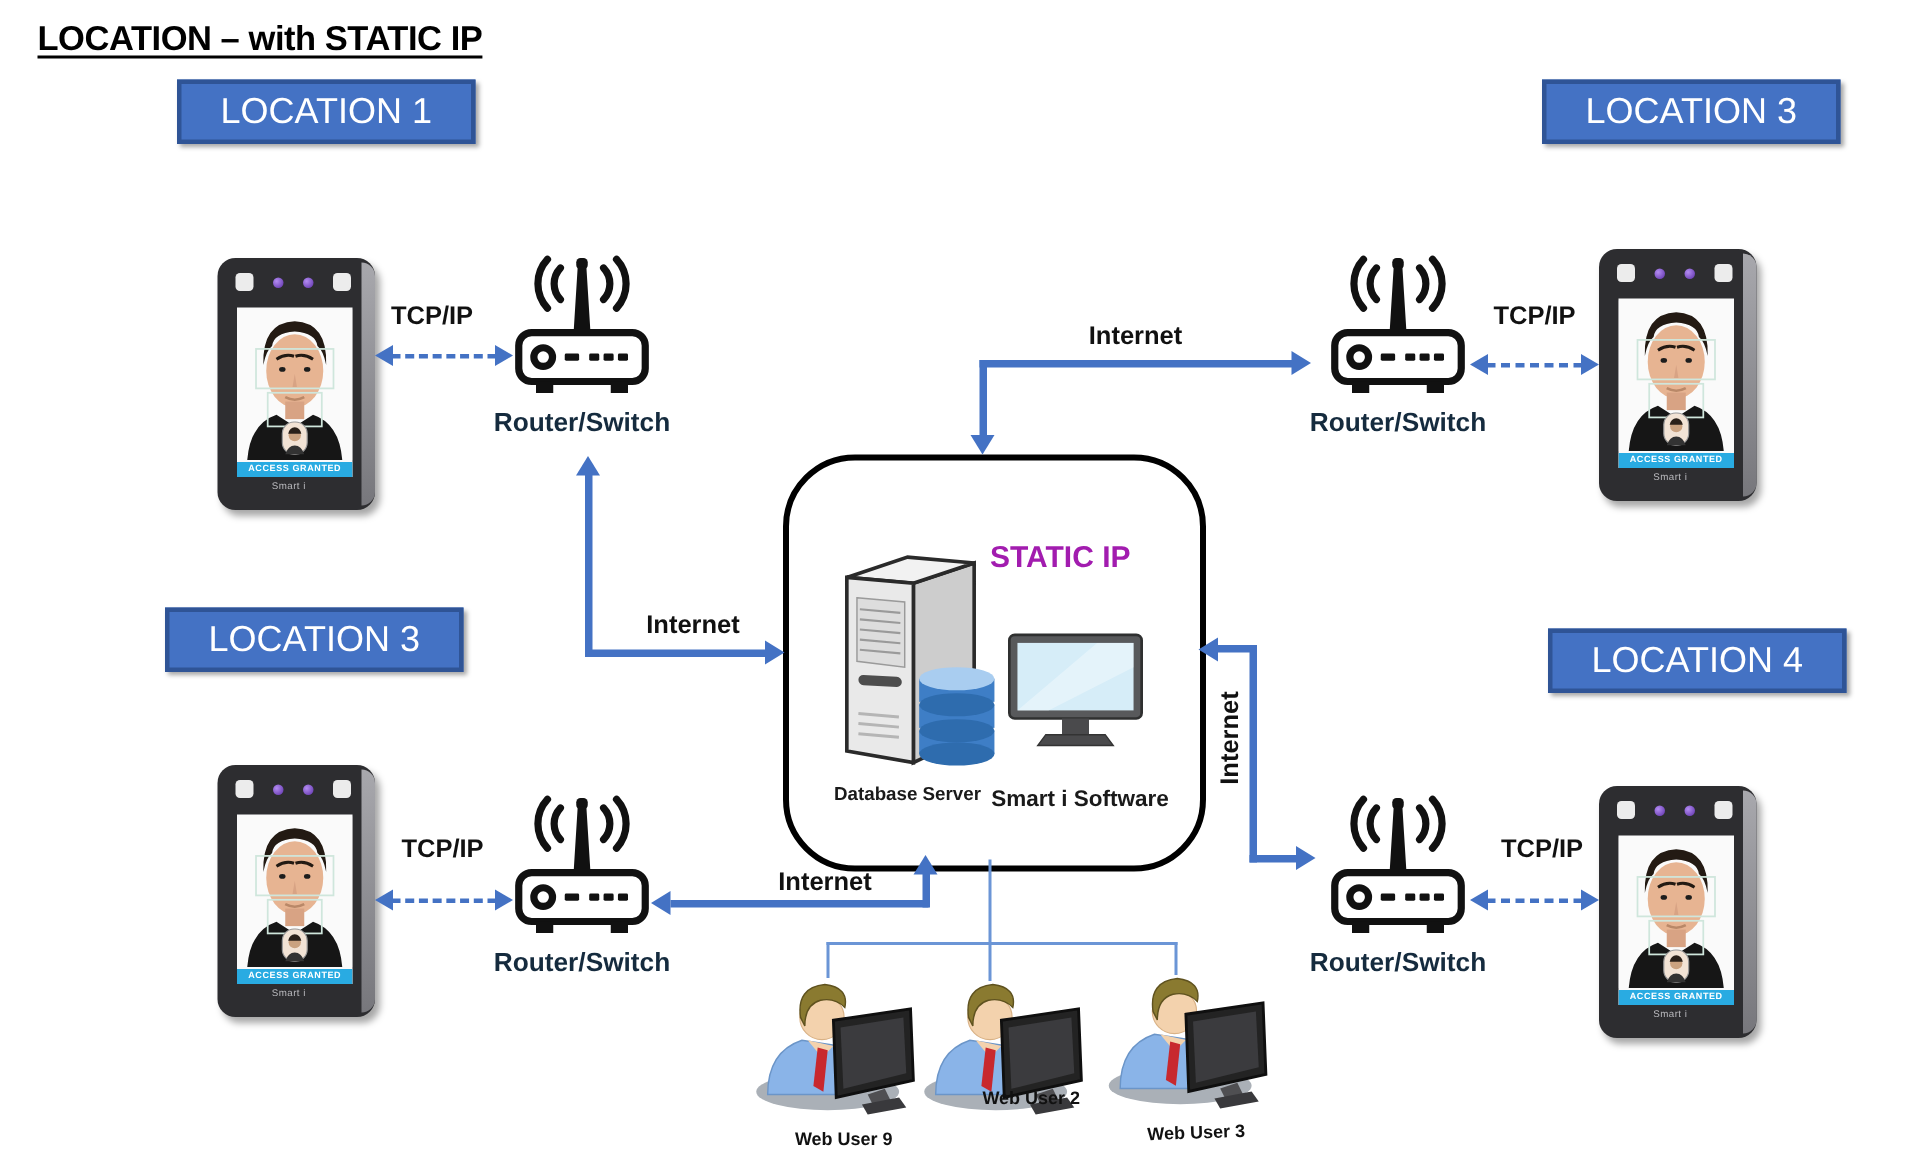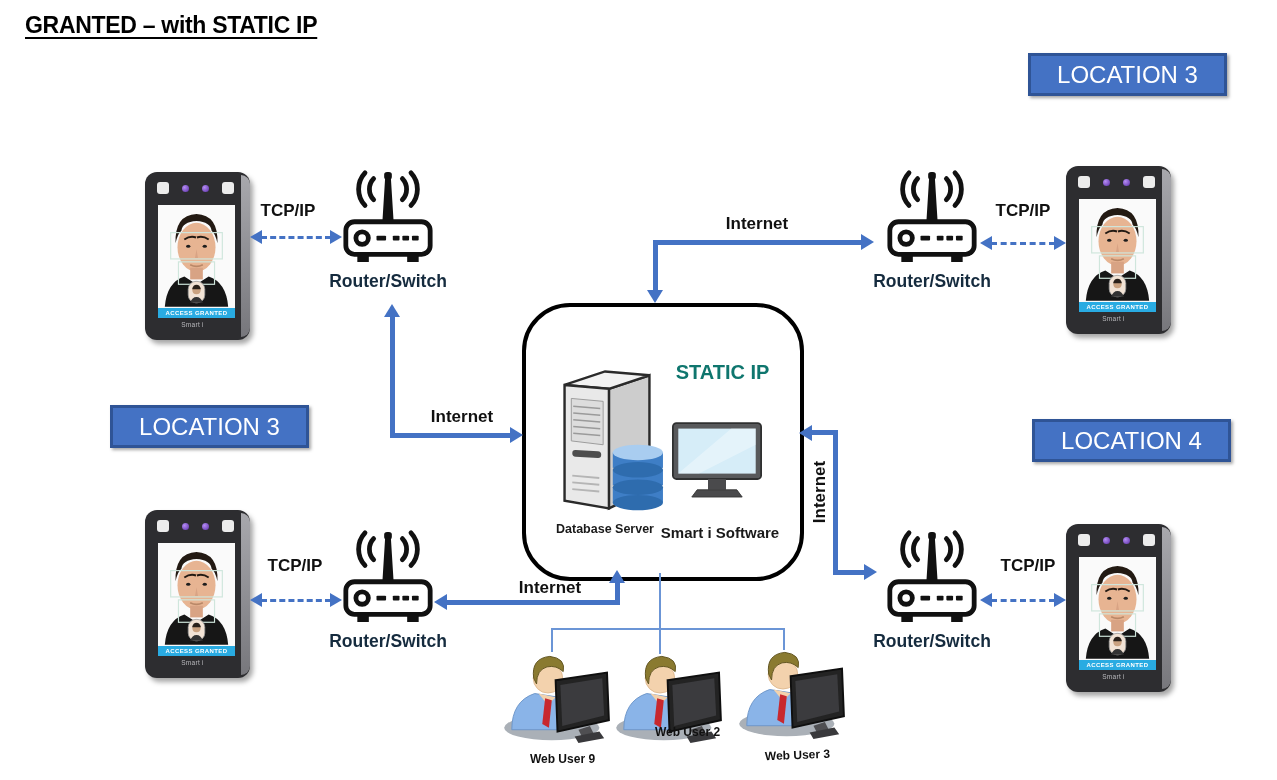--- a/index.html
+++ b/index.html
@@ -21,21 +21,21 @@
             transform:translate(-50%,-50%) rotate(-90deg);}
 
   
   .ho-box{left:522px;top:303px;width:274px;height:270px;border:4px solid #000;
           border-radius:48px;background:#fff;}
   .ho-banner{left:543px;top:317px;width:230px;height:35px;background:#4472C4;
              border:2px solid #2F5496;color:#fff;font-size:24px;font-weight:500;
              display:flex;align-items:center;justify-content:center;
              box-shadow:2px 2px 3px rgba(0,0,0,.3);text-shadow:1px 1px 2px rgba(0,0,0,.35);}
   .ho-static{left:660px;top:361px;width:125px;font-size:20px;font-weight:600;
-             color:#0f766e;text-align:center;}
+             color:#a21caf;text-align:left;}
   .ho-cap{font-size:12.5px;font-weight:600;color:#1a1a1a;text-align:center;width:140px;}
 
   
   .hline{background:#4472C4;height:5px;}
   .vline{background:#4472C4;width:5px;}
   .thin{background:#6b95d6;}
   .tri{width:0;height:0;}
   .tri.r{border-top:8px solid transparent;border-bottom:8px solid transparent;border-left:13px solid #4472C4;}
   .tri.l{border-top:8px solid transparent;border-bottom:8px solid transparent;border-right:13px solid #4472C4;}
   .tri.u{border-left:8px solid transparent;border-right:8px solid transparent;border-bottom:13px solid #4472C4;}
@@ -64,22 +64,23 @@
   .device .brand{position:absolute;left:0;right:10px;top:149px;text-align:center;
                  font-size:6.5px;color:#b9b9bd;letter-spacing:.3px;}
 
   svg{display:block;}
 </style>
 </head>
 <body>
 
 <div id="stage">
 
-  <div class="abs page-title">GRANTED – with STATIC IP</div>
-
+  <div class="abs page-title">LOCATION – with STATIC IP</div>
+
+  <div class="abs loc-box" style="left:118px;top:53px;">LOCATION 1</div>
   <div class="abs loc-box" style="left:110px;top:405px;">LOCATION 3</div>
   <div class="abs loc-box" style="left:1028px;top:53px;">LOCATION 3</div>
   <div class="abs loc-box" style="left:1032px;top:419px;">LOCATION 4</div>
 
   <div class="abs device" style="left:145px;top:172px;">
     <div class="body"></div>
     <div class="edge"></div>
     <div class="cam-row">
       <span class="cam-sq"></span>
       <span class="cam-dot"></span>

